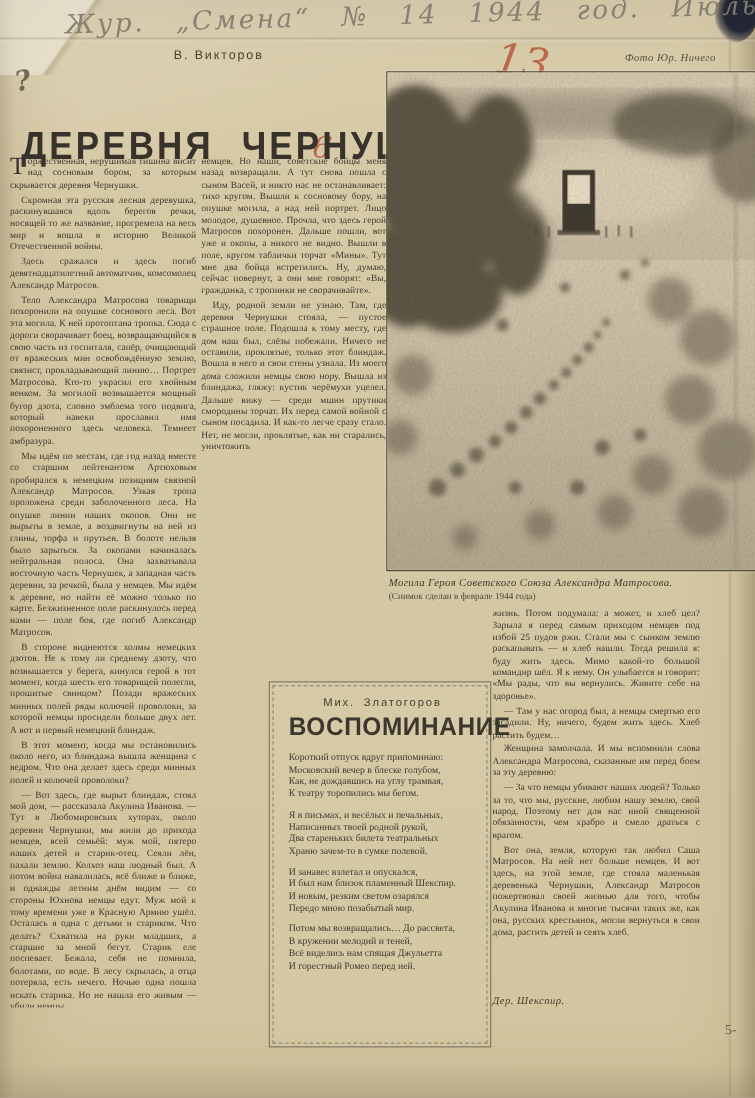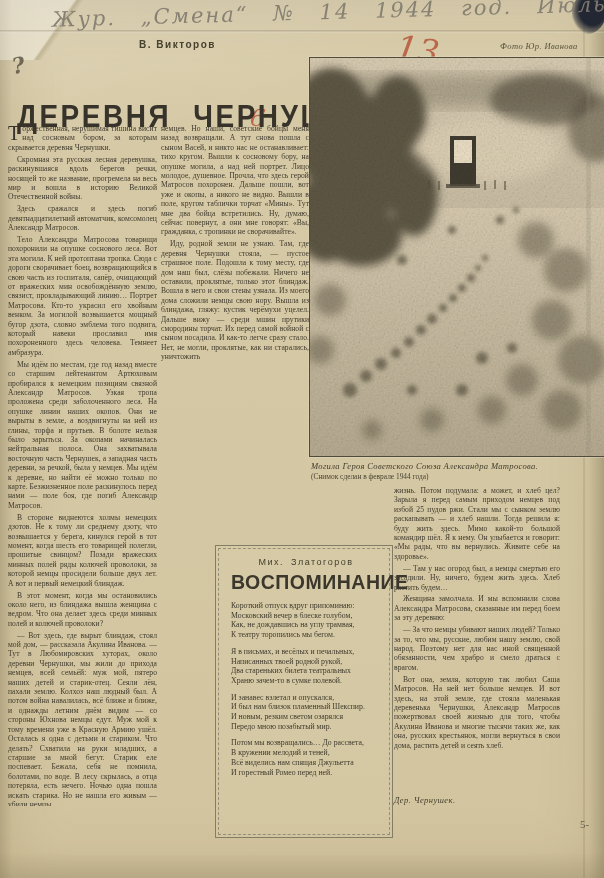--- a/index.html
+++ b/index.html
@@ -25,21 +25,21 @@
     font-style:italic;font-size:21px;color:#847e71;transform:rotate(-1.6deg);
     letter-spacing:2px;word-spacing:16px;white-space:nowrap;opacity:.95;}
   #pencil-mark{position:absolute;left:12px;top:52px;font-family:"DejaVu Serif",serif;font-style:italic;
     font-size:22px;font-weight:bold;color:#55503f;transform:rotate(-12deg);opacity:.8;}
   .red-mark{position:absolute;font-family:"DejaVu Serif",serif;font-style:italic;color:#b44f35;opacity:.8;}
   #red-mark-top{left:396px;top:30px;font-size:34px;transform:rotate(9deg);}
   #red-mark-mid{left:250px;top:104px;font-size:24px;transform:rotate(6deg);}
   #page-number{position:absolute;left:580px;top:818px;font-size:11px;color:#655f4c;}
   
   #byline{position:absolute;left:139px;top:39px;font-family:"Liberation Sans",sans-serif;
-    font-size:10px;font-weight:bold;letter-spacing:1.5px;color:#47422f;}
+    font-size:10px;font-weight:normal;letter-spacing:1.5px;color:#47422f;}
   #photo-credit{position:absolute;left:500px;top:41px;font-style:italic;font-size:8.5px;color:#56503c;letter-spacing:.4px;}
   #headline{position:absolute;left:17px;top:80px;font-family:"Liberation Sans",sans-serif;
     font-size:28px;font-weight:bold;letter-spacing:2.5px;word-spacing:12px;color:#37332a;
     transform:scaleY(1.12);transform-origin:top left;white-space:nowrap;}
   
   .col{position:absolute;overflow:hidden;text-align:justify;font-size:7.6px;line-height:9.4px;
     color:#3e392c;letter-spacing:.05px;}
   #col1{left:8px;top:124px;width:149px;height:682px;}
   #col2{left:161px;top:124px;width:148px;height:406px;}
   #col3{left:394px;top:486px;width:166px;height:330px;}
@@ -75,21 +75,21 @@
   <div class="crease" id="crease-top"></div>
   <div class="crease" id="crease-right"></div>
   <div id="ink-stain"></div>
 
   <div id="handwritten">Жур. „Смена“ № 14 1944 год. Июль.</div>
   <div id="pencil-mark">?</div>
   <div class="red-mark" id="red-mark-top">13</div>
   <div class="red-mark" id="red-mark-mid">6</div>
 
   <div id="byline">В. Викторов</div>
-  <div id="photo-credit">Фото Юр. Иванова</div>
+  <div id="photo-credit">Фото Юр. Ничего</div>
   <h1 id="headline">ДЕРЕВНЯ ЧЕРНУШКИ</h1>
 
   <div id="photo">
     <svg width="294" height="398" viewBox="0 0 294 398" preserveAspectRatio="none">
       <defs>
         <linearGradient id="sky" x1="0" y1="0" x2="0" y2="1">
           <stop offset="0" stop-color="#c9c2b1"></stop>
             <stop offset=".35" stop-color="#bcb5a3"></stop>
             <stop offset="1" stop-color="#b0a996"></stop>
         </linearGradient>
@@ -196,21 +196,21 @@
       <div class="par">немцев. Но наши, советские бойцы меня назад возвращали. А тут снова пошла с сыном Васей, и никто нас не останавливает: тихо кругом. Вышли к сосновому бору, на опушке могила, а над ней портрет. Лицо молодое, душевное. Прочла, что здесь герой Матросов похоронен. Дальше пошли, вот уже и окопы, а никого не видно. Вышли в поле, кругом таблички торчат «Мины». Тут мне два бойца встретились. Ну, думаю, сейчас повернут, а они мне говорят: «Вы, гражданка, с тропинки не сворачивайте».</div>
       <div class="par">Иду, родной земли не узнаю. Там, где деревня Чернушки стояла, — пустое страшное поле. Подошла к тому месту, где дом наш был, слёзы побежали. Ничего не оставили, проклятые, только этот блиндаж. Вошла в него и свои стены узнала. Из моего дома сложили немцы свою нору. Вышла из блиндажа, гляжу: кустик черёмухи уцелел. Дальше вижу — среди мшин прутики смородины торчат. Их перед самой войной с сыном посадила. И как-то легче сразу стало. Нет, не могли, проклятые, как ни старались, уничтожить</div>
     </div>
   <div class="col" id="col3">
       <div class="par">жизнь. Потом подумала: а может, и хлеб цел? Зарыла я перед самым приходом немцев под избой 25 пудов ржи. Стали мы с сынком землю раскапывать — и хлеб нашли. Тогда решила я: буду жить здесь. Мимо какой-то большой командир шёл. Я к нему. Он улыбается и говорит: «Мы рады, что вы вернулись. Живите себе на здоровье».</div>
       <div class="par">— Там у нас огород был, а немцы смертью его засадили. Ну, ничего, будем жить здесь. Хлеб растить будем…</div>
       <div class="par">Женщина замолчала. И мы вспомнили слова Александра Матросова, сказанные им перед боем за эту деревню:</div>
       <div class="par">— За что немцы убивают наших людей? Только за то, что мы, русские, любим нашу землю, свой народ. Поэтому нет для нас иной священной обязанности, чем храбро и смело драться с врагом.</div>
       <div class="par">Вот она, земля, которую так любил Саша Матросов. На ней нет больше немцев. И вот здесь, на этой земле, где стояла маленькая деревенька Чернушки, Александр Матросов пожертвовал своей жизнью для того, чтобы Акулина Иванова и многие тысячи таких же, как она, русских крестьянок, могли вернуться в свои дома, растить детей и сеять хлеб.</div>
     </div>
-  <div id="dateline">Дер. Чернушек.</div>
+  <div id="dateline">Дер. Шекспир.</div>
 
   <div id="poem-box">
     <div id="poem-inner">
       <div id="poem-author">Мих. Златогоров</div>
       <div id="poem-title">ВОСПОМИНАНИЕ</div>
       <div id="poem-stanzas">
           <div class="stanza">
             <div>Короткий отпуск вдруг припоминаю:</div>
             <div>Московский вечер в блеске голубом,</div>
             <div>Как, не дождавшись на углу трамвая,</div>

